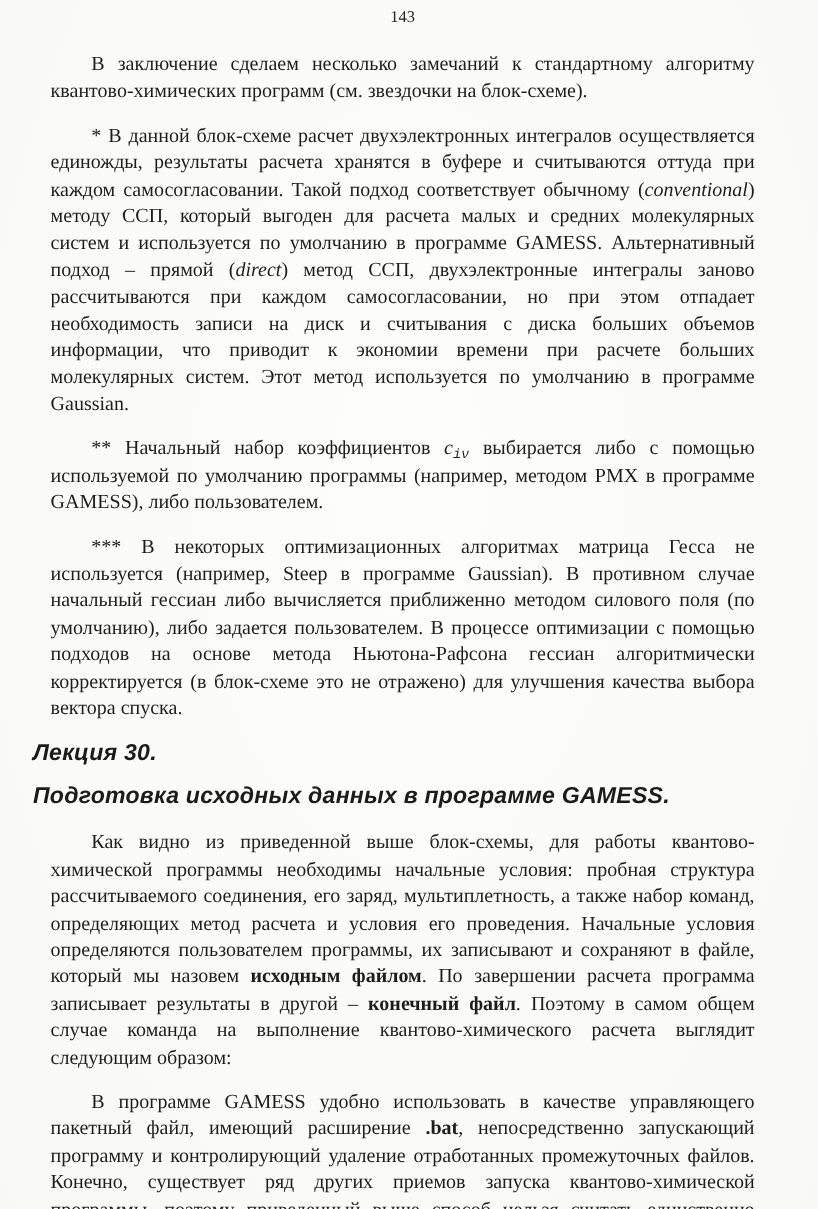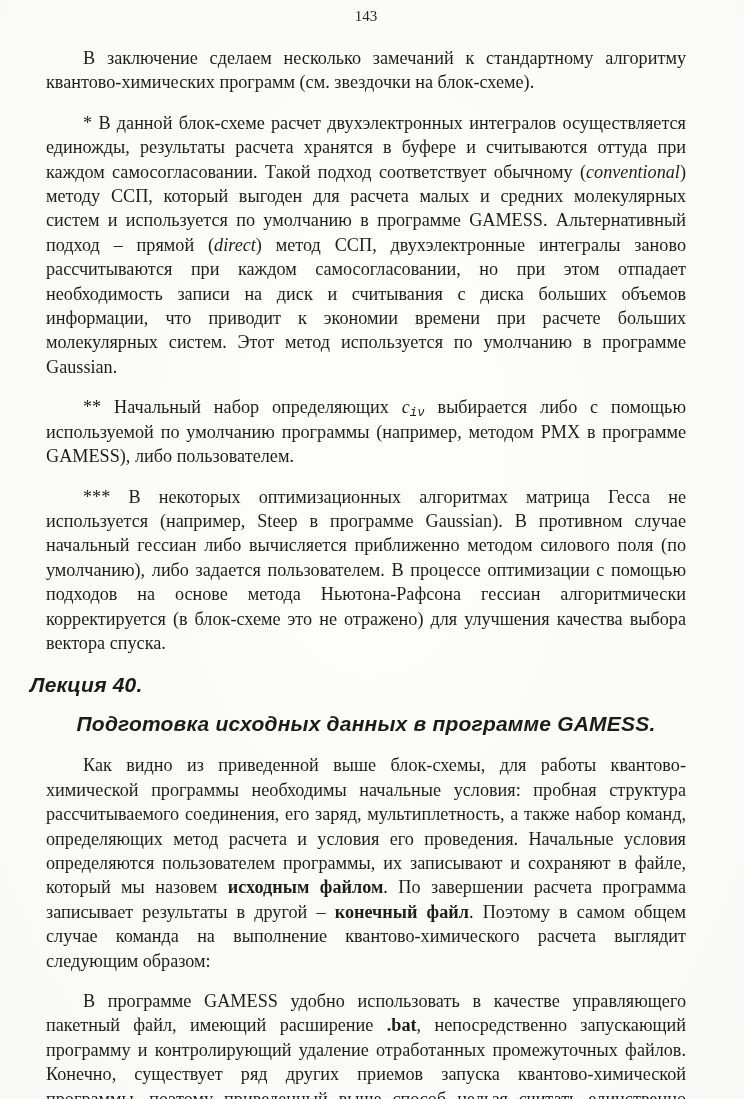--- a/index.html
+++ b/index.html
@@ -50,44 +50,44 @@
     color: #1b1b1b;
   }
   .lec-h2 {
     margin-top: 13px;
     font-family: "Liberation Sans", sans-serif;
     font-style: italic;
     font-weight: bold;
     font-size: 21px;
     line-height: 26px;
     letter-spacing: 0.2px;
-    text-align: center;
+    text-align: left;
     color: #1b1b1b;
   }
   .after-heading { margin-top: 17px; }
   .command-line { text-indent: 0; }
 </style>
 </head>
 <body>
 
 <div class="page">
 
   <div class="page-number">143</div>
 
   <div class="text-block">
 
     <p class="para indent"><span>В заключение сделаем несколько замечаний к стандартному алгоритму квантово-химических программ (см. звездочки на блок-схеме).</span></p>
 
     <p class="para indent"><span>* В данной блок-схеме расчет двухэлектронных интегралов осуществляется единожды, результаты расчета хранятся в буфере и считываются оттуда при каждом самосогласовании. Такой подход соответствует обычному (</span><i class="em">conventional</i><span>) методу ССП, который выгоден для расчета малых и средних молекулярных систем и используется по умолчанию в программе GAMESS. Альтернативный подход – прямой (</span><i class="em">direct</i><span>) метод ССП, двухэлектронные интегралы заново рассчитываются при каждом самосогласовании, но при этом отпадает необходимость записи на диск и считывания с диска больших объемов информации, что приводит к экономии времени при расчете больших молекулярных систем. Этот метод используется по умолчанию в программе Gaussian.</span></p>
 
-    <p class="para indent"><span>** Начальный набор определяющих </span><i class="em">c</i><sub class="coef-sub"><i class="em">iν</i></sub><span> выбирается либо с помощью используемой по умолчанию программы (например, методом РМХ в программе GAMESS), либо пользователем.</span></p>
+    <p class="para indent"><span>** Начальный набор коэффициентов </span><i class="em">c</i><sub class="coef-sub"><i class="em">iν</i></sub><span> выбирается либо с помощью используемой по умолчанию программы (например, методом РМХ в программе GAMESS), либо пользователем.</span></p>
 
     <p class="para indent"><span>*** В некоторых оптимизационных алгоритмах матрица Гесса не используется (например, Steep в программе Gaussian). В противном случае начальный гессиан либо вычисляется приближенно методом силового поля (по умолчанию), либо задается пользователем. В процессе оптимизации с помощью подходов на основе метода Ньютона-Рафсона гессиан алгоритмически корректируется (в блок-схеме это не отражено) для улучшения качества выбора вектора спуска.</span></p>
 
-    <h2 class="lec-h1">Лекция 40.</h2>
+    <h2 class="lec-h1">Лекция 30.</h2>
 
     <h2 class="lec-h2">Подготовка исходных данных в программе GAMESS.</h2>
 
     <p class="para indent after-heading"><span>Как видно из приведенной выше блок-схемы, для работы квантово-химической программы необходимы начальные условия: пробная структура рассчитываемого соединения, его заряд, мультиплетность, а также набор команд, определяющих метод расчета и условия его проведения. Начальные условия определяются пользователем программы, их записывают и сохраняют в файле, который мы назовем </span><b class="bold">исходным файлом</b><span>. По завершении расчета программа записывает результаты в другой – </span><b class="bold">конечный файл</b><span>. Поэтому в самом общем случае команда на выполнение квантово-химического расчета выглядит следующим образом:</span></p>
 
 
     <p class="para indent"><span>В программе GAMESS удобно использовать в качестве управляющего пакетный файл, имеющий расширение </span><b class="bold">.bat</b><span>, непосредственно запускающий программу и контролирующий удаление отработанных промежуточных файлов. Конечно, существует ряд других приемов запуска квантово-химической программы, поэтому приведенный выше способ нельзя считать единственно возможным. Каждый пользователь может выбрать свой подход в соответствии со своими предпочтениями.</span></p>
 
   </div>
 </div>

